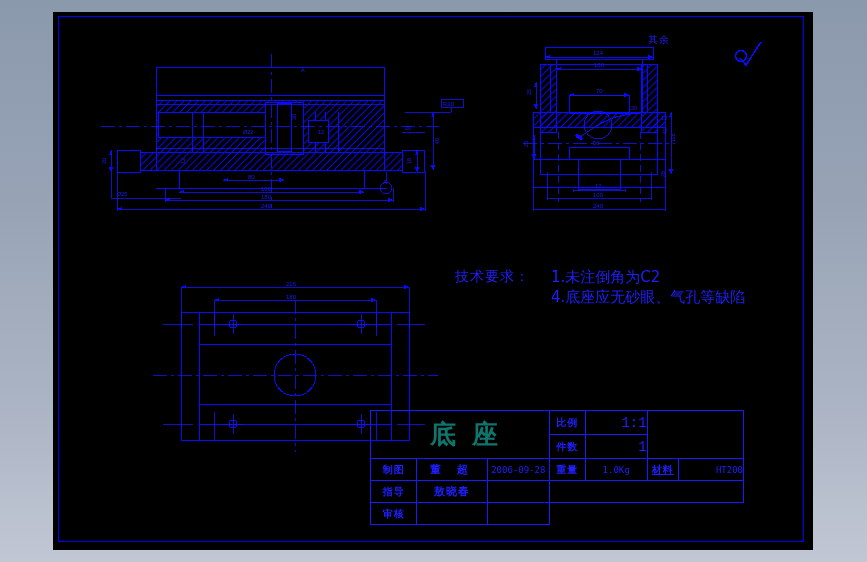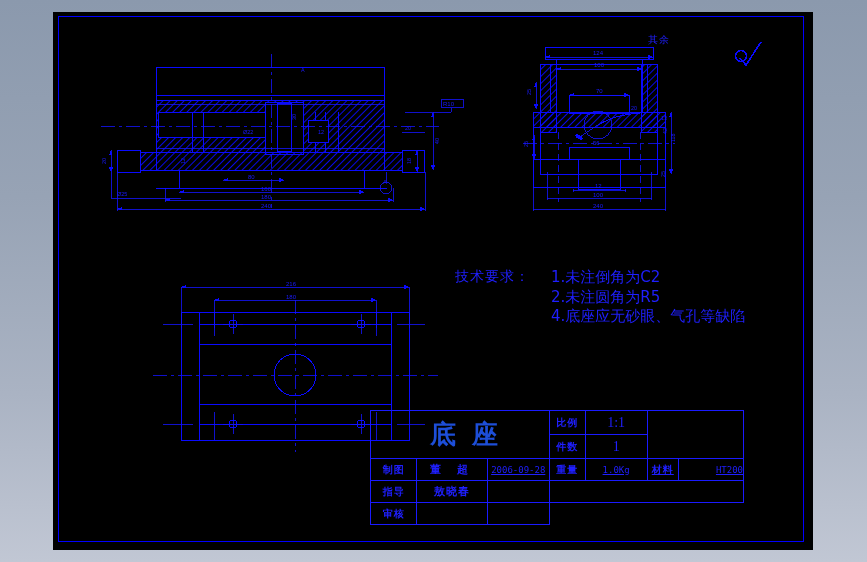--- a/index.html
+++ b/index.html
@@ -48,26 +48,26 @@
   }
 
   
   .tb{position:absolute;left:370px;top:410px;width:374px;height:110px;}
   .tb table{border-collapse:collapse;width:374px;height:110px;}
   .tb td{
     border:1px solid #1a1aff;color:#1f1fff;text-align:center;vertical-align:middle;
     font-family:"DejaVu Sans",sans-serif;font-size:10px;padding:0;
   }
   .tb .cn{font-weight:bold;letter-spacing:1px;font-size:10px;}
-  .tb .valsm{font-family:"DejaVu Sans Mono",monospace;font-size:9px;text-decoration:underline;}
+  .tb .valsm{font-family:"DejaVu Sans Mono",monospace;font-size:9px;}
   .tb .nm{font-weight:bold;letter-spacing:6px;font-size:11px;}
-  .tb .bignum{font-family:Liberation Serif, serif;font-size:14px;}
+  .tb .bignum{font-family:Liberation Mono, monospace;font-size:14px;text-align:right;}
   .tb .part-title{
     font-family:"DejaVu Serif",serif;font-weight:bold;font-size:26px;letter-spacing:16px;
-    color:#1d4ed8;
+    color:#0f766e;
     margin-left:24px;
   }
 </style>
 </head>
 <body>
 
 <div id="root">
 
   <div class="canvas">
     <div class="sheet-border"></div>
@@ -312,21 +312,20 @@
         <path class="ln-thick" d="M687,46 L693,53 L708,30"></path>
         <circle class="ln-thick" cx="688" cy="44" r="5.5" fill="none"></circle>
       </g>
 
     </svg>
   </div>
 
   <div class="tech-head">技术要求：</div>
   <div class="tech-list">
     <div>1.未注倒角为C2</div>
-    <div>2.未注圆角为R5</div>
     <div>4.底座应无砂眼、气孔等缺陷</div>
   </div>
 
   <div class="surf-label">其余</div>
 
   <div class="tb">
     <table>
       <tbody>
           <tr>
         <td colspan="3" rowspan="2" style="height:46px;width:172px;">

